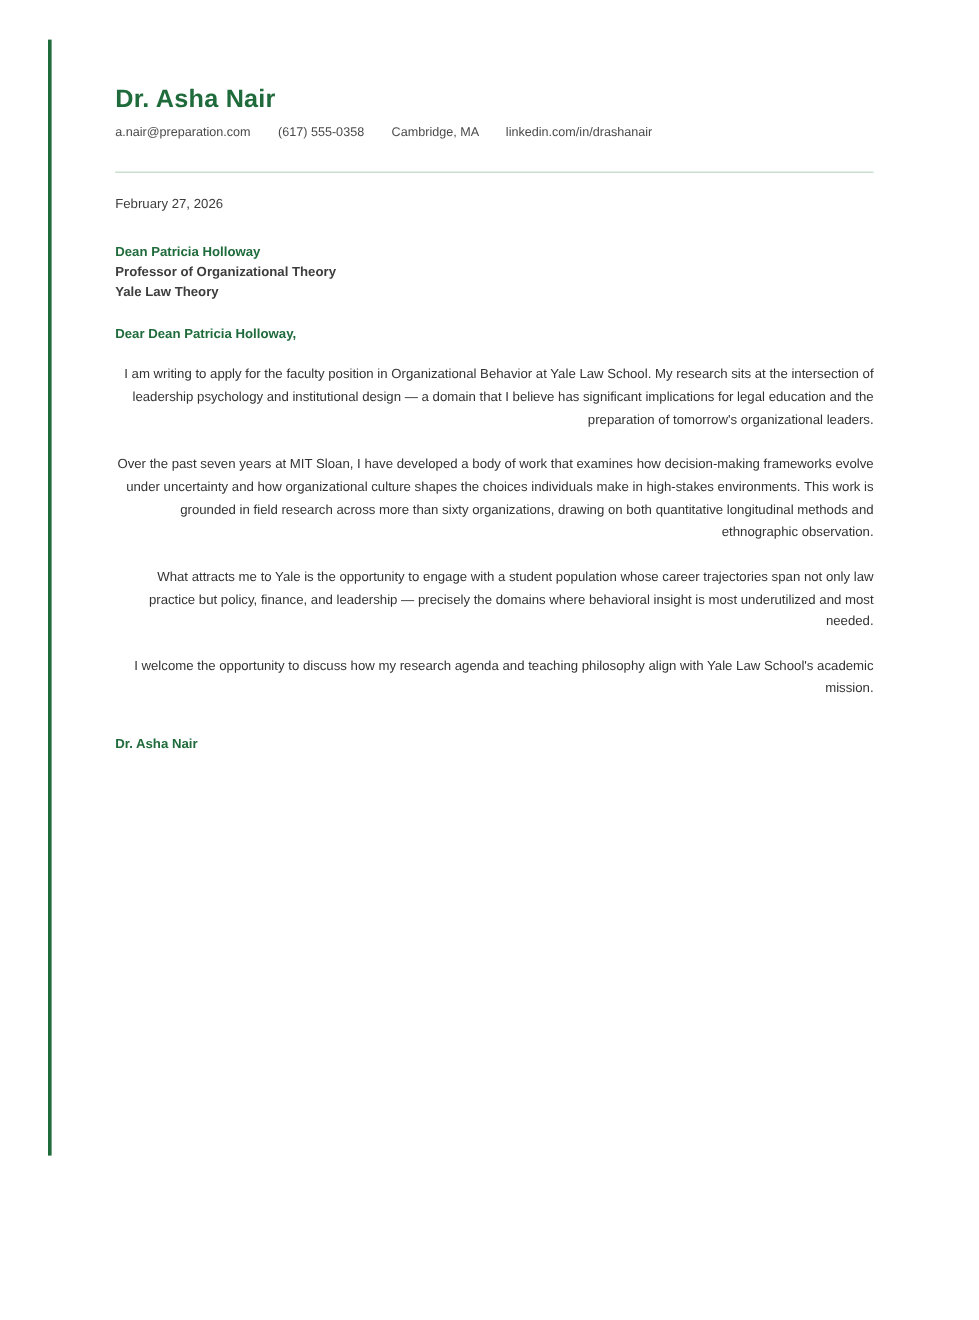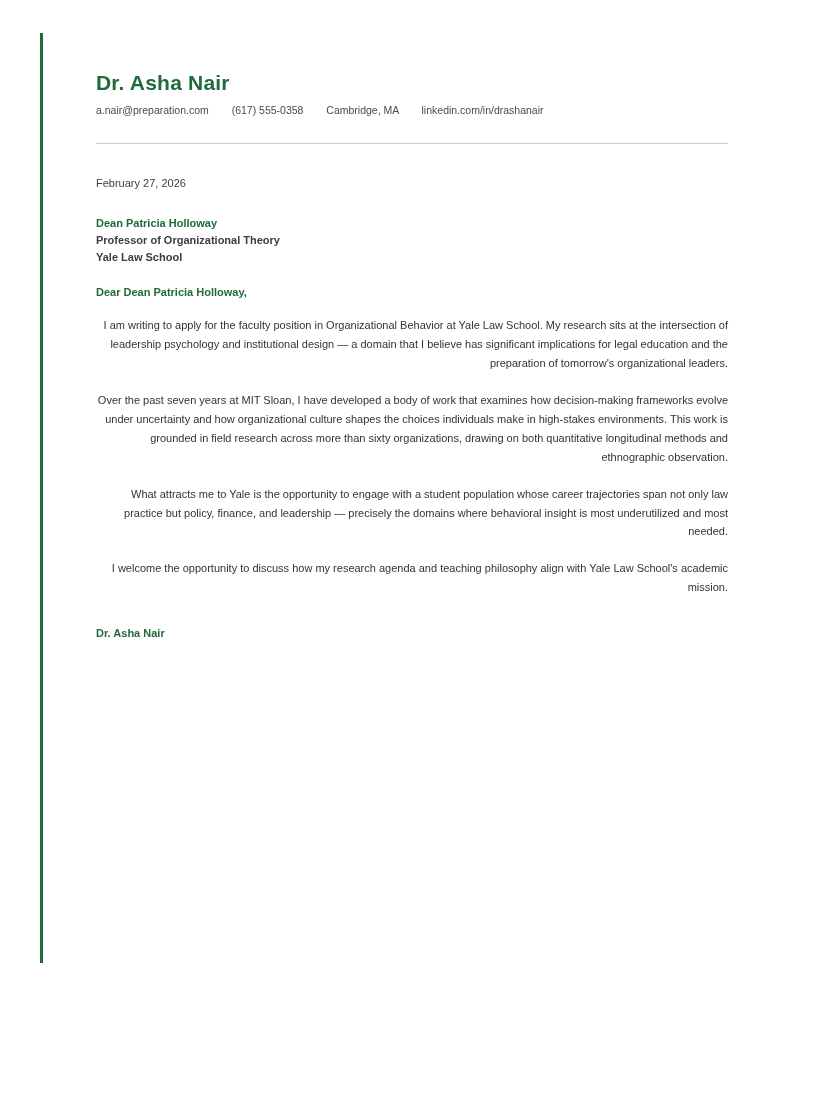--- a/index.html
+++ b/index.html
@@ -62,21 +62,21 @@
   .divider {
     margin-top: 27px;
     border-top: 1px solid #bcd6c4;
     width: 632px;
     height: 0;
   }
 
   .date {
     font-size: 11px;
     color: #3d3d3d;
-    margin-top: 33px;
+    margin-top: 20px;
   }
 
   .recipient {
     margin-top: 26px;
     line-height: 1.55;
   }
   .recipient .rname {
     font-size: 11px;
     font-weight: bold;
     color: #1f6b3b;
@@ -136,21 +136,21 @@
       <span>linkedin.com/in/drashanair</span>
     </p>
 
     <div class="divider"></div>
 
     <div class="date">February 27, 2026</div>
 
     <div class="recipient">
       <div class="rname">Dean Patricia Holloway</div>
       <div class="rline">Professor of Organizational Theory</div>
-      <div class="rline">Yale Law School</div>
+      <div class="rline">Yale Law Theory</div>
     </div>
 
     <div class="salutation">Dear Dean Patricia Holloway,</div>
 
     <p class="body-par">I am writing to apply for the faculty position in Organizational Behavior at Yale Law School. My research sits at the intersection of leadership psychology and institutional design — a domain that I believe has significant implications for legal education and the preparation of tomorrow's organizational leaders.</p>
     <p class="body-par">Over the past seven years at MIT Sloan, I have developed a body of work that examines how decision-making frameworks evolve under uncertainty and how organizational culture shapes the choices individuals make in high-stakes environments. This work is grounded in field research across more than sixty organizations, drawing on both quantitative longitudinal methods and ethnographic observation.</p>
     <p class="body-par">What attracts me to Yale is the opportunity to engage with a student population whose career trajectories span not only law practice but policy, finance, and leadership — precisely the domains where behavioral insight is most underutilized and most needed.</p>
     <p class="body-par">I welcome the opportunity to discuss how my research agenda and teaching philosophy align with Yale Law School's academic mission.</p>
 
 

